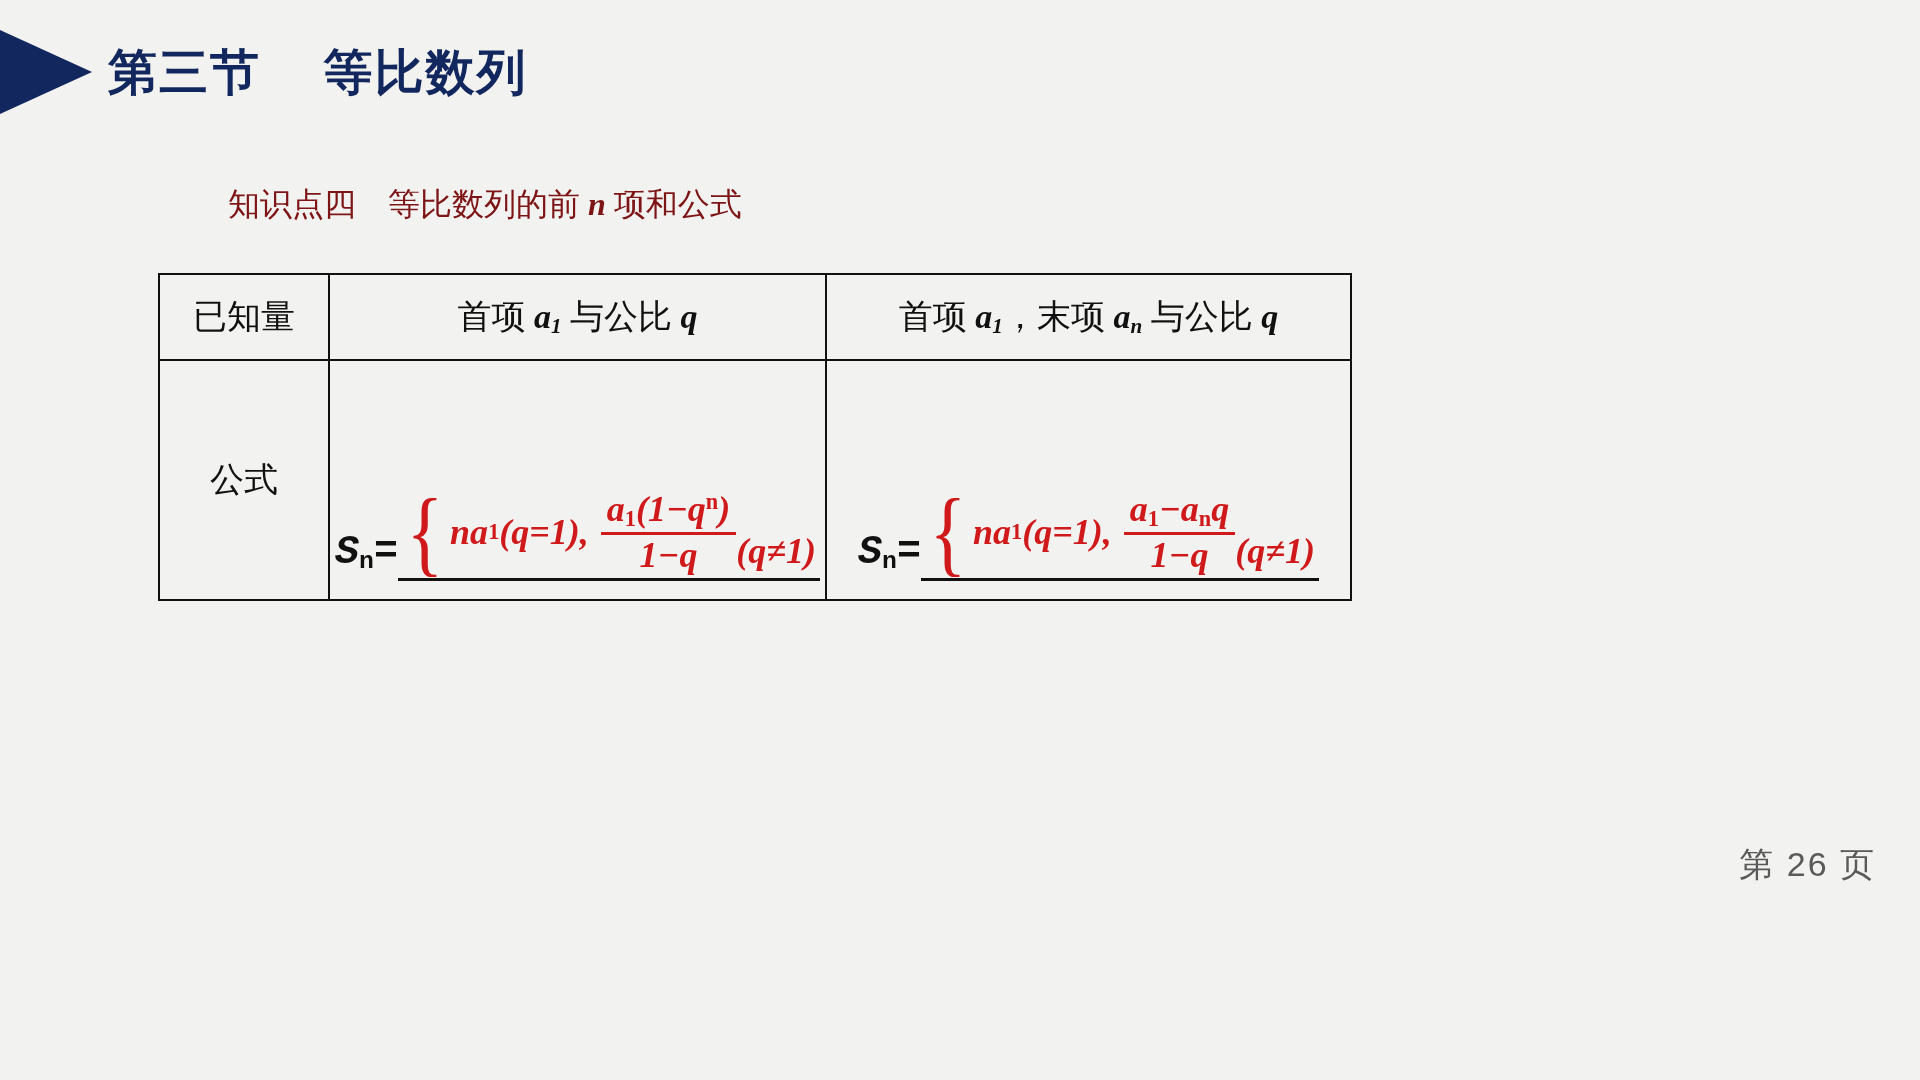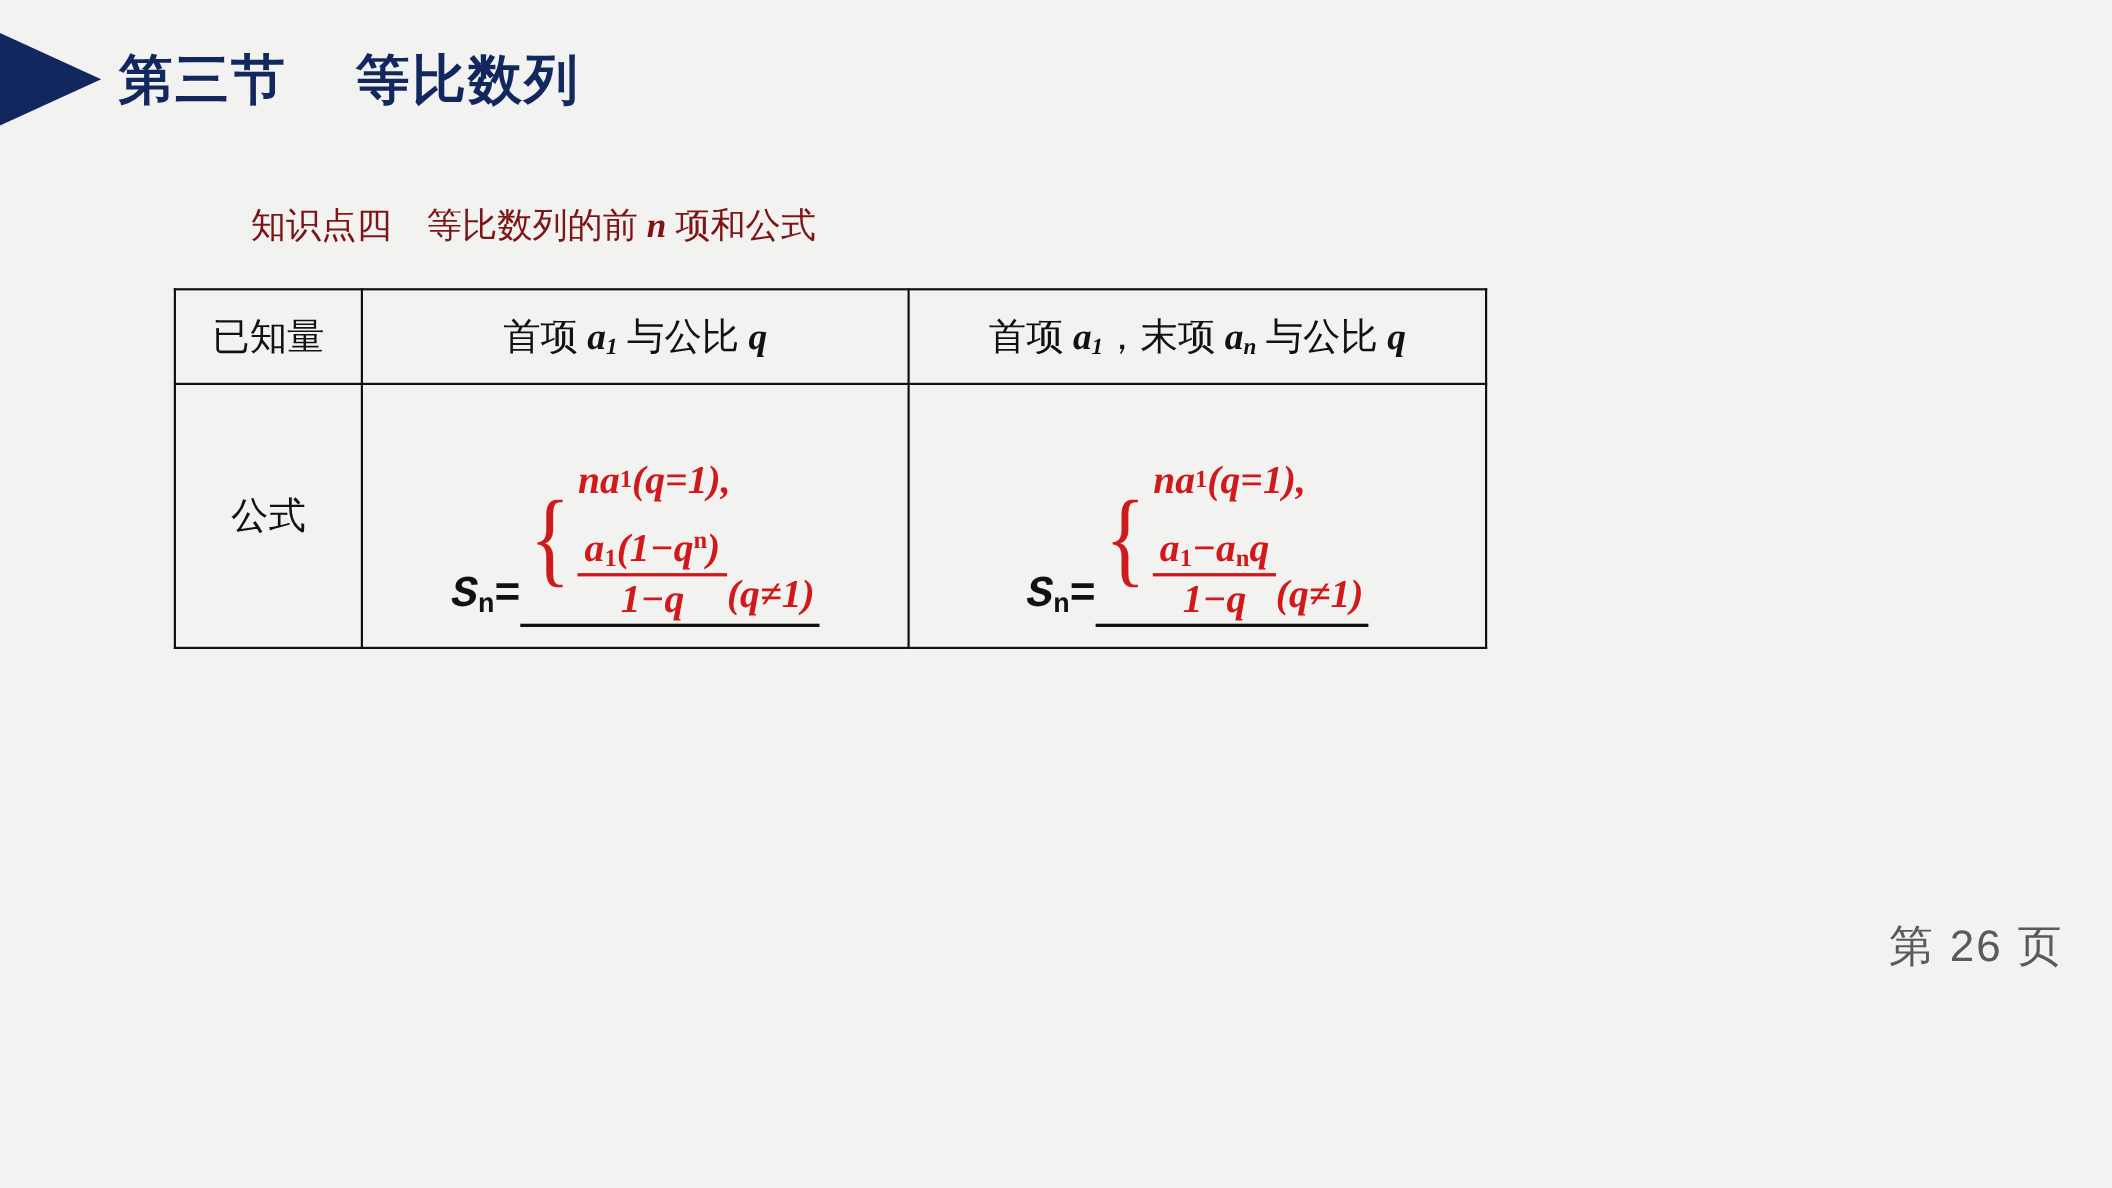--- a/index.html
+++ b/index.html
@@ -64,21 +64,21 @@
   .subtitle .it {
     font-style: italic;
     font-weight: bold;
     font-family: "Liberation Serif", serif;
   }
 
   
   .kp-table {
     position: absolute;
     left: 158px;
-    top: 262px;
+    top: 273px;
     width: 1192px;
     border-collapse: collapse;
     table-layout: fixed;
   }
   .kp-table td {
     border: 2px solid #111;
     text-align: center;
     vertical-align: middle;
     color: #111;
   }
@@ -147,22 +147,22 @@
     line-height: 0.78;
     font-weight: 300;
     color: #d0191a;
     margin-right: 2px;
     transform: scaleX(0.8);
     transform-origin: center;
   }
 
   .cases {
     display: flex;
-    flex-direction: column;
-    gap: 22px;
+    flex-direction: row;
+    gap: 12px;
     color: #d0191a;
     font-family: "Liberation Serif", serif;
     font-style: italic;
     font-weight: bold;
     font-size: 36px;
     white-space: nowrap;
   }
 
   .case-line {
     display: flex;
@@ -190,21 +190,21 @@
     align-self: flex-end;
     padding-bottom: 2px;
   }
 
   
   .footer {
     position: absolute;
     right: 44px;
     bottom: 22px;
     font-family: "Liberation Sans", sans-serif;
-    font-size: 40px;
+    font-size: 34px;
     color: #5a5a5a;
     letter-spacing: 2px;
     white-space: pre;
   }
 </style>
 </head>
 <body>
 
 <div class="slide">
 

